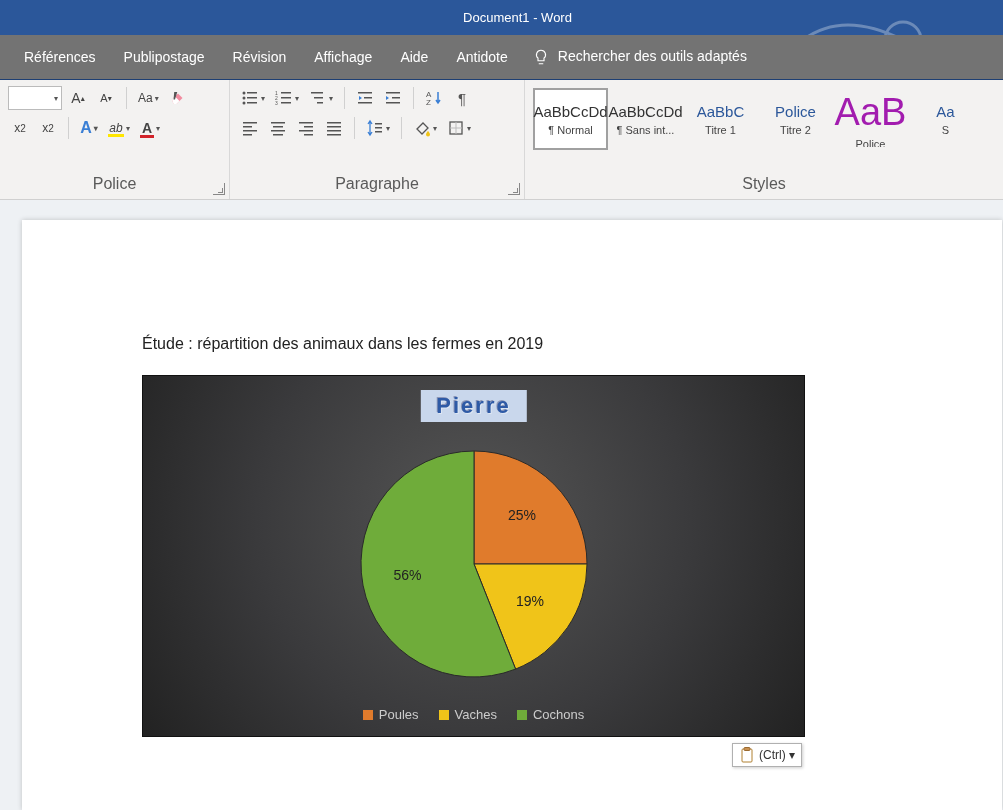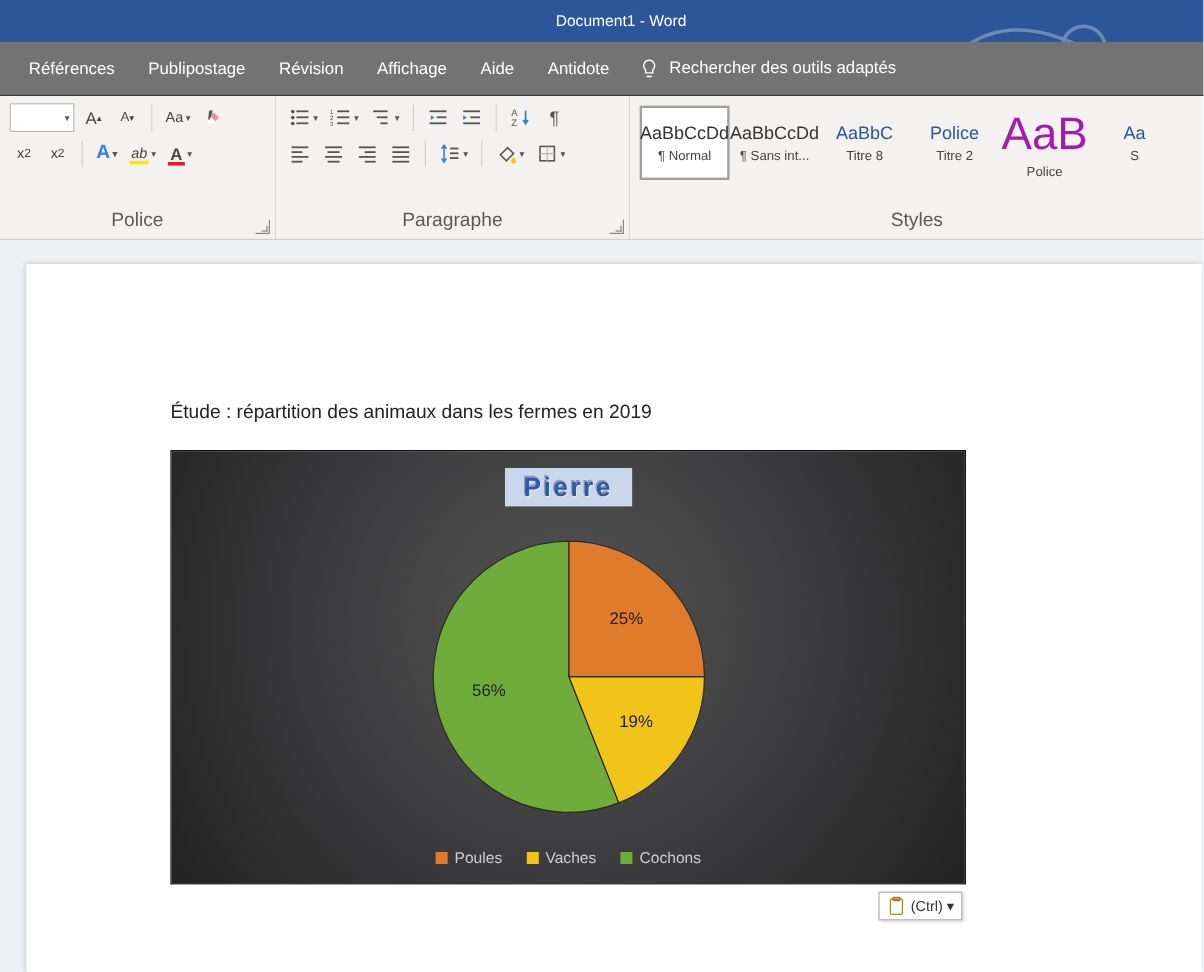--- a/index.html
+++ b/index.html
@@ -433,21 +433,21 @@
           <div class="style-item selected">
             <div class="style-preview ">AaBbCcDd</div>
             <div class="style-name">¶ Normal</div>
           </div>
           <div class="style-item">
             <div class="style-preview ">AaBbCcDd</div>
             <div class="style-name">¶ Sans int...</div>
           </div>
           <div class="style-item">
             <div class="style-preview blue">AaBbC</div>
-            <div class="style-name">Titre 8</div>
+            <div class="style-name">Titre 1</div>
           </div>
           <div class="style-item">
             <div class="style-preview blue">Police</div>
             <div class="style-name">Titre 2</div>
           </div>
           <div class="style-item">
             <div class="style-preview big">AaB</div>
             <div class="style-name">Police</div>
           </div>
           <div class="style-item">

